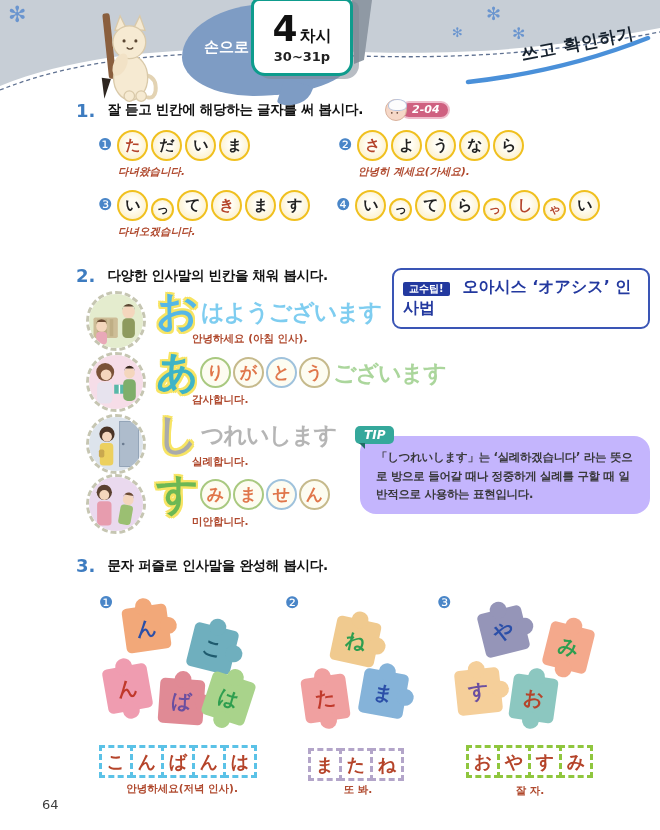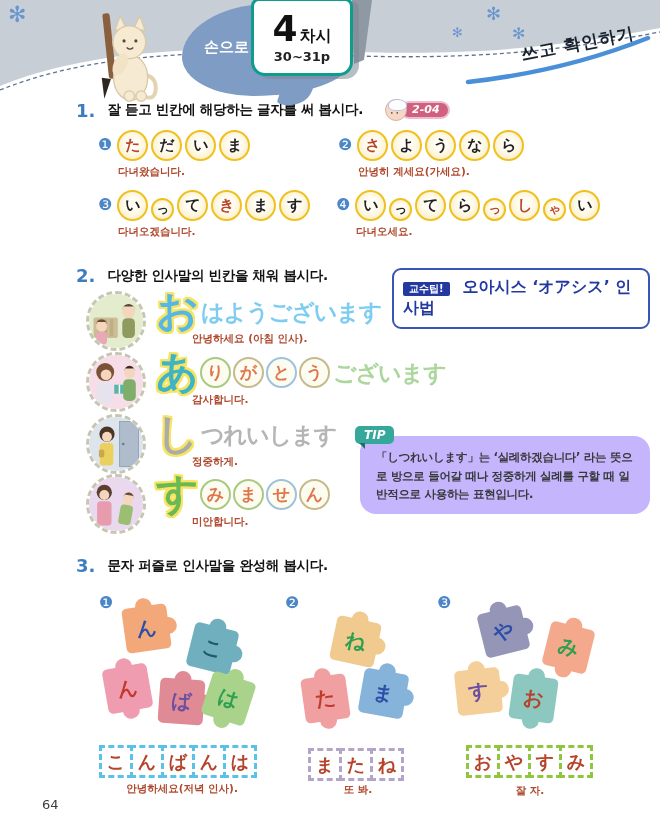--- a/index.html
+++ b/index.html
@@ -47,21 +47,21 @@
   .s1-grid { position:absolute; left:98px; top:128px; width:555px; height:135px; }
   .w-item { position:absolute; }
   .w-row { display:flex; align-items:flex-end; gap:3px; }
   .w-bullet { font-size:16px; color:#4a86c8; margin-right:2px; margin-bottom:7px; }
   .lemon { width:31px; height:31px; border-radius:50%; border:2.5px solid #f0c01f;
            background:radial-gradient(circle at 50% 45%, #fffdf4 0 30%, #fdf3d4 68%, #fae9ba 100%);
            display:inline-flex; align-items:center; justify-content:center;
            font-size:15px; font-weight:bold; color:#222; }
   .lemon.small { width:23px; height:23px; font-size:12px; }
   .lemon.ans { color:#b5442a; }
-  .w-cap { font-size:10.5px; font-weight:bold; color:#b04a2f; margin:4px 0 0 20px; }
+  .w-cap { font-size:10.5px; font-weight:bold; color:#b04a2f; margin:4px 0 0 20px;font-style:italic; }
 
   
   .g-row { position:absolute; display:flex; align-items:flex-start; }
   .photo { width:60px; height:60px; border-radius:50%; overflow:hidden; border:3px dashed #c6c6b2;
            flex:0 0 auto; }
   .photo svg { display:block; }
   .g-content { margin-left:10px; }
   .g-phrase { display:flex; align-items:flex-end; white-space:nowrap; }
   .g-big { font-size:42px; font-weight:bold; line-height:0.95;
            text-shadow:-2px -2px 0 #f7e463, 2px -2px 0 #f7e463, -2px 2px 0 #f7e463, 2px 2px 0 #f7e463,
@@ -228,21 +228,20 @@
         <span class="w-bullet">❹</span>
         <span class="lemon">い</span>
         <span class="lemon small">っ</span>
         <span class="lemon">て</span>
         <span class="lemon">ら</span>
         <span class="lemon small ans">っ</span>
         <span class="lemon ans">し</span>
         <span class="lemon small ans">ゃ</span>
         <span class="lemon">い</span>
       </div>
-      <div class="w-cap">다녀오세요.</div>
     </div>
   </div>
 
   <div class="sec-title" style="left:76px;top:265px;">
     <span class="sec-num">2.</span>
     <span class="sec-text">다양한 인사말의 빈칸을 채워 봅시다.</span>
   </div>
 
   <div class="g-row" style="left:86px;top:291px;">
     <span class="photo">
@@ -306,21 +305,21 @@
           <circle cx="20" cy="22" r="5.5" fill="#f4d6bd"></circle>
         <rect x="12" y="29" width="15" height="25" rx="4" fill="#ecd05e"></rect>
         <rect x="11" y="36" width="6" height="9" rx="2" fill="#c9a84e"></rect>
       </svg>
     </span>
     <div class="g-content">
       <div class="g-phrase">
         <span class="g-big big-gray">し</span>
         <span class="g-rest rest-gray">つれいします</span>
       </div>
-      <div class="g-meaning">정중하게.</div>
+      <div class="g-meaning">실례합니다.</div>
     </div>
   </div>
 
   <div class="g-row" style="left:86px;top:474px;">
     <span class="photo">
       <svg width="54" height="54" viewBox="0 0 60 60">
         <rect width="60" height="60" fill="#ead9ee"></rect>
         <circle cx="17" cy="17" r="8.5" fill="#5a4030"></circle>
           <circle cx="17" cy="20" r="5.5" fill="#f4d6bd"></circle>
         <rect x="9" y="27" width="16" height="27" rx="4" fill="#e79cae"></rect>

